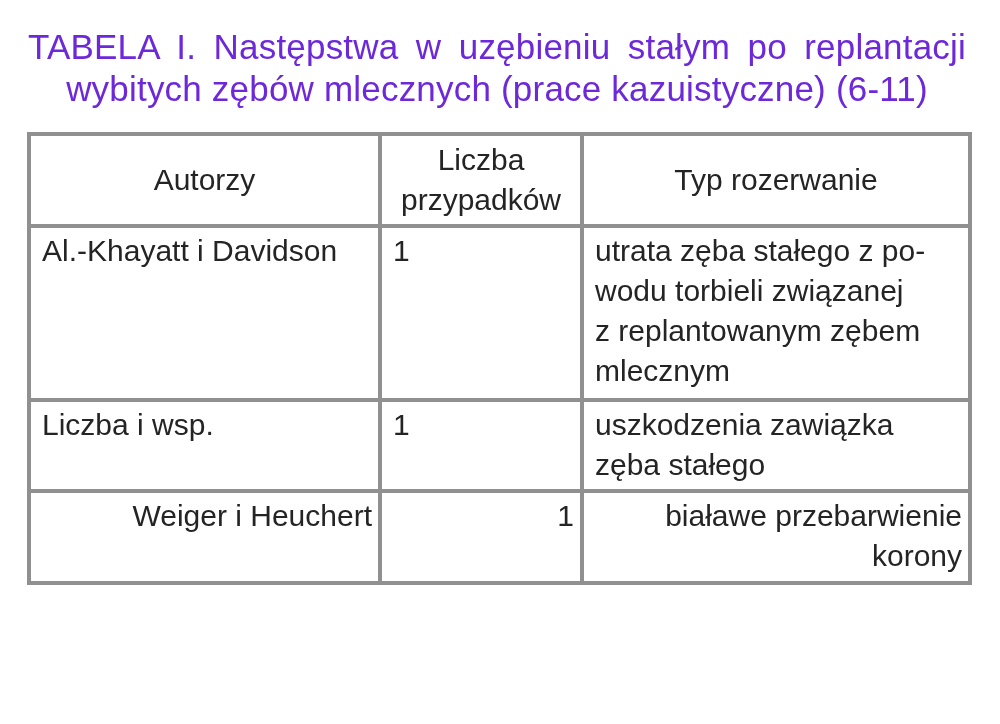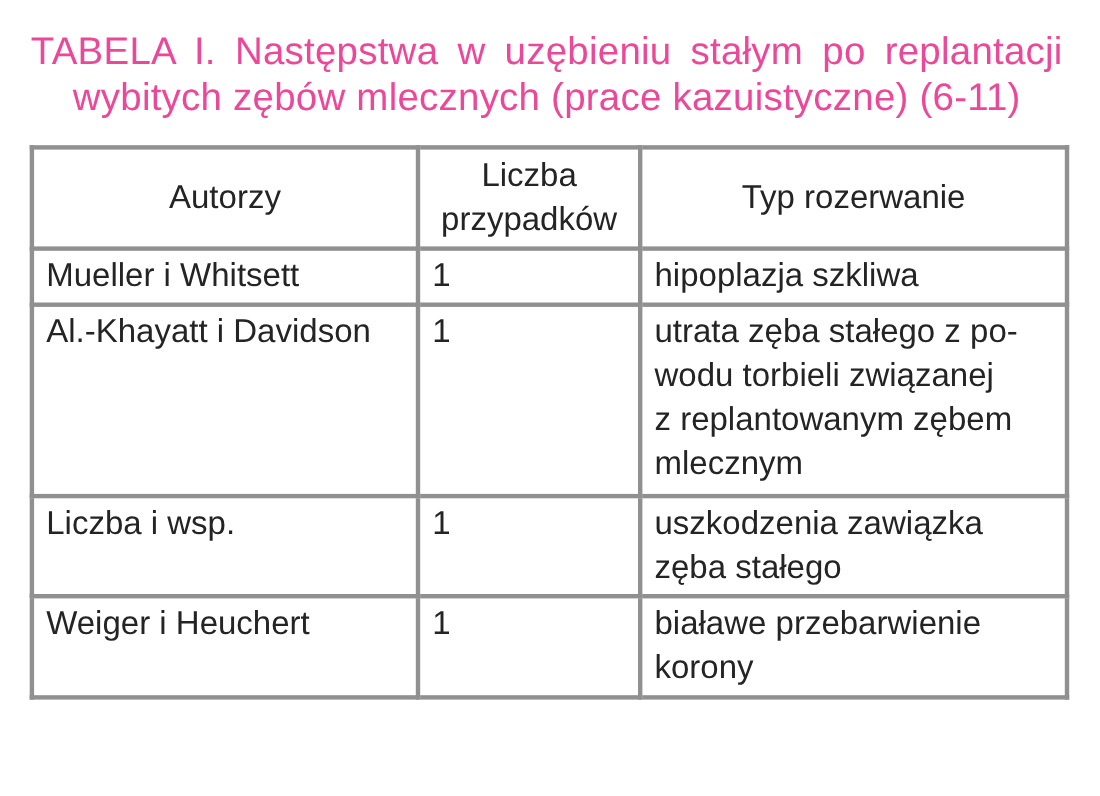--- a/index.html
+++ b/index.html
@@ -15,21 +15,21 @@
     font-family: "Liberation Sans", "DejaVu Sans", sans-serif;
     color: #222222;
     overflow: hidden;
   }
   
   .title-block {
     margin: 26px 30px 0 28px;
     width: 938px;
     font-size: 35px;
     line-height: 42px;
-    color: #ec4899;
+    color: #6d28d9;
     letter-spacing: 0.2px;
   }
   .title-line-1 {
     text-align: justify;
     text-align-last: justify;
     white-space: nowrap;
     overflow: hidden;
   }
   .title-line-2 {
     text-align: center;
@@ -66,21 +66,21 @@
   table.case-table td {
     text-align: left;
     vertical-align: top;
     padding: 3px 6px 4px 11px;
     white-space: pre-line;
   }
   tr.row-1 td { height: 38px; }
   tr.row-2 td { height: 163px; }
   tr.row-3 td { height: 80px; }
   tr.row-4 td { height: 78px; }
-  tr.row-5 td { height: 81px; }
+  tr.row-5 td { height: 81px; text-align: right; }
 </style>
 </head>
 <body>
 
 <div id="page">
 
   <div class="title-block">
     <div class="title-line-1">TABELA I. Następstwa w uzębieniu stałym po replantacji</div>
     <div class="title-line-2">wybitych zębów mlecznych (prace kazuistyczne) (6-11)</div>
   </div>
@@ -93,25 +93,20 @@
     </colgroup>
     <thead>
       <tr class="header-row">
         <th>Autorzy</th>
         <th>Liczba
 przypadków</th>
         <th>Typ rozerwanie</th>
       </tr>
     </thead>
     <tbody>
-      <tr class="row-1">
-        <td>Mueller i Whitsett</td>
-        <td>1</td>
-        <td>hipoplazja szkliwa</td>
-      </tr>
       <tr class="row-2">
         <td>Al.-Khayatt i Davidson</td>
         <td>1</td>
         <td>utrata zęba stałego z po-
 wodu torbieli związanej
 z replantowanym zębem
 mlecznym</td>
       </tr>
       <tr class="row-3">
         <td>Liczba i wsp.</td>

